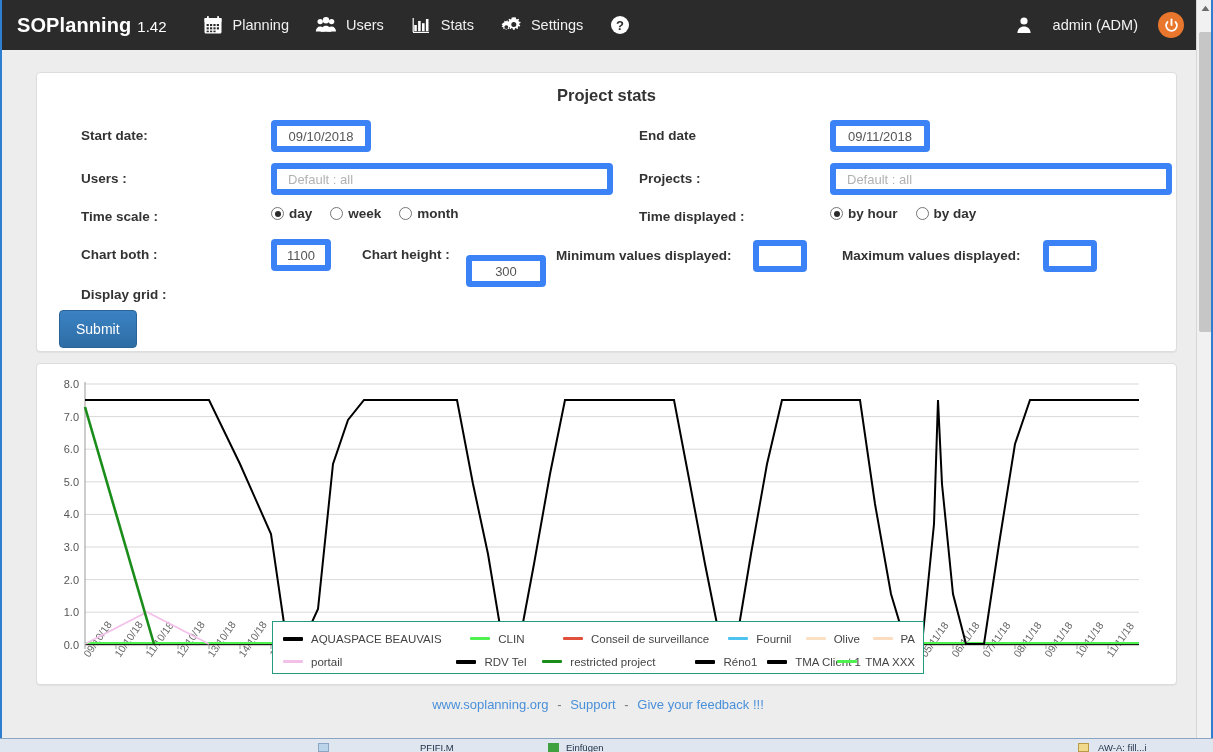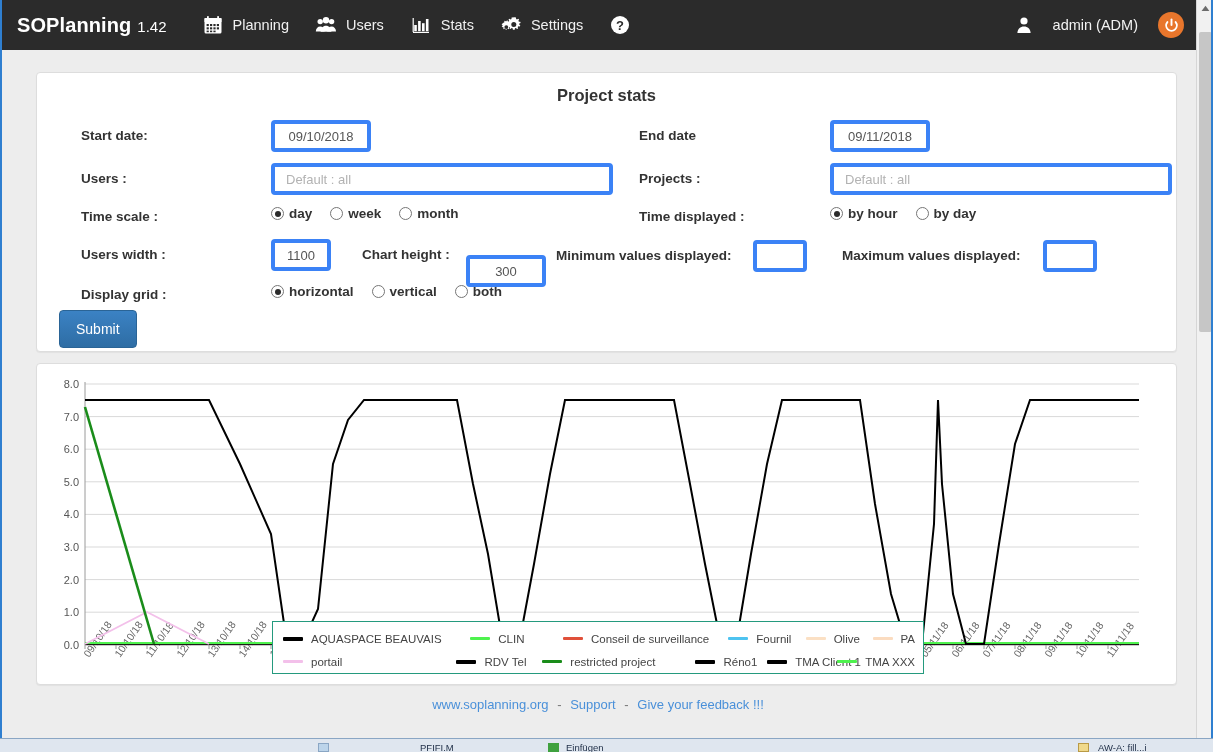--- a/index.html
+++ b/index.html
@@ -56,21 +56,21 @@
     text-align: center; font-size: 16.5px; font-weight: bold;
     color: #333333; margin-top: 13px; margin-bottom: 5px;
   }
 
   
   .form-area { position: relative; padding: 6px 22px 0 22px; }
   .row { position: relative; height: 38px; }
   .lbl { position: absolute; font-size: 13.5px; font-weight: bold; color: #333333; white-space: nowrap; }
   .inp {
     position: absolute; height: 32px;
-    border: 4px solid #3b82f6; border-radius: 4px;
+    border: 6px solid #3b82f6; border-radius: 4px;
     background: #ffffff; color: #555555;
     font-size: 13px; font-family: "Liberation Sans", sans-serif;
     padding: 0 11px; outline: none;
   }
   .inp::placeholder { color: #b2b2b2; }
   .inp.center { text-align: center; padding: 0 4px; }
   .radio-group { position: absolute; display: flex; align-items: center; gap: 0px; }
   .radio-opt { display: flex; align-items: center; margin-right: 18px; cursor: pointer; white-space: nowrap; }
   .radio {
     width: 13px; height: 13px; border-radius: 50%;
@@ -289,46 +289,32 @@
             <span class="radio-txt">by hour</span>
           </label>
           <label class="radio-opt">
             <span class="radio"></span>
             <span class="radio-txt">by day</span>
           </label>
         </div>
       </div>
 
       <div class="row" style="height:40px;">
-        <span class="lbl" style="left:22px; top:11px;">Users width :</span>
+        <span class="lbl" style="left:22px; top:11px;">Chart both :</span>
         <input class="inp center" style="left: 212px; top: 3px; width: 60px;" value="1100">
         <span class="lbl" style="left:303px; top:11px;">Chart height :</span>
         <input class="inp center" style="left: 407px; top: 19px; width: 80px;" value="300">
         <span class="lbl" style="left:497px; top:12px;">Minimum values displayed:</span>
         <input class="inp center" style="left: 694px; top: 4px; width: 54px;" value="">
         <span class="lbl" style="left:783px; top:12px;">Maximum values displayed:</span>
         <input class="inp center" style="left: 984px; top: 4px; width: 54px;" value="">
       </div>
 
       <div class="row">
         <span class="lbl" style="left:22px; top:11px;">Display grid :</span>
-        <div class="radio-group" style="left:212px; top:8px;">
-          <label class="radio-opt">
-            <span class="radio on"></span>
-            <span class="radio-txt">horizontal</span>
-          </label>
-          <label class="radio-opt">
-            <span class="radio"></span>
-            <span class="radio-txt">vertical</span>
-          </label>
-          <label class="radio-opt">
-            <span class="radio"></span>
-            <span class="radio-txt">both</span>
-          </label>
-        </div>
       </div>
 
       <button class="submit-btn" style="left:22px; top:200px;">Submit</button>
     </div>
   </div>
 
   <div class="panel" id="chart-panel">
     <div class="chart-wrap">
 
       <svg class="chart-svg" width="1139" height="320" viewBox="0 0 1139 320">

